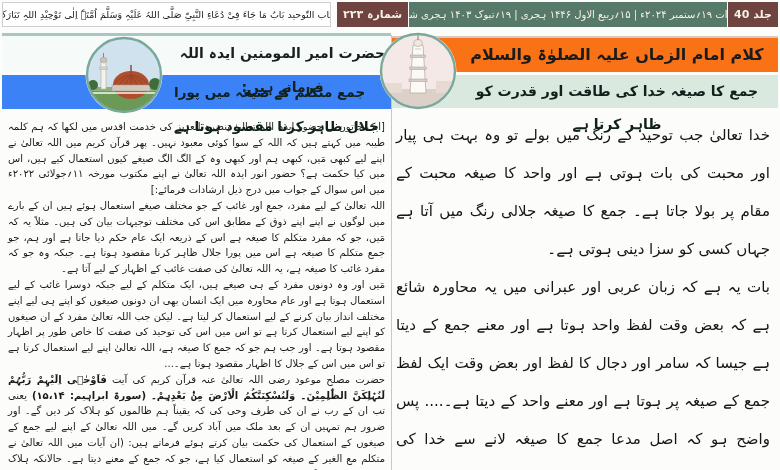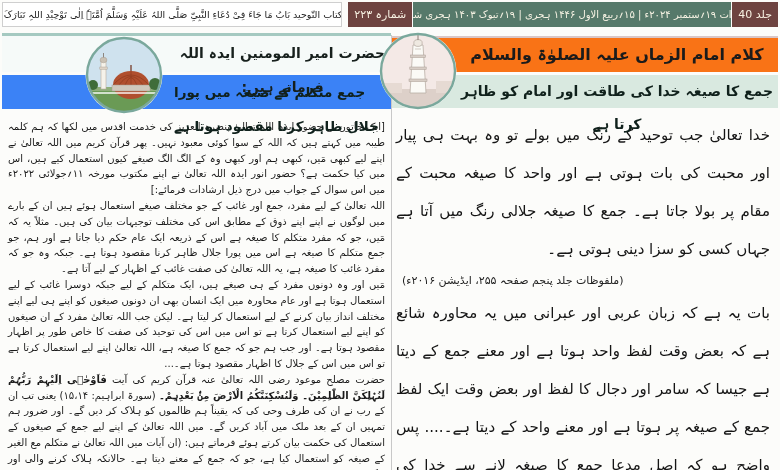--- a/index.html
+++ b/index.html
@@ -3,21 +3,21 @@
 <meta charset="utf-8">
 <style>
   html,body{margin:0;padding:0;}
   body{
     width:780px;height:470px;position:relative;overflow:hidden;
     background:#fcfcfa;color:#111;
     font-family:"DejaVu Sans",sans-serif;
   }
   
   .masthead{position:absolute;top:2px;right:2px;left:2px;height:25px;display:flex;direction:rtl;align-items:stretch;}
-  .m-chip{background:#6e4340;color:#f7f1e2;font-size:11px;font-weight:normal;display:flex;align-items:center;justify-content:center;padding:0 6px;white-space:nowrap;}
+  .m-chip{background:#6e4340;color:#f7f1e2;font-size:11px;font-weight:bold;display:flex;align-items:center;justify-content:center;padding:0 6px;white-space:nowrap;}
   .m-date{background:#56796a;color:#f7f3e4;font-size:10px;display:flex;align-items:center;justify-content:center;margin:0 1px;width:318px;white-space:nowrap;overflow:hidden;}
   .m-note{flex:1;margin-right:6px;background:#ffffff;border:1px solid #cfcfcf;color:#222;font-size:9.5px;display:flex;align-items:center;justify-content:center;white-space:nowrap;overflow:hidden;}
   
   .columns{position:absolute;top:33px;right:2px;left:2px;bottom:0;display:flex;direction:rtl;}
   .col-right{width:386px;position:relative;}
   .divider{width:1px;background:#c8c8c8;margin-top:2px;}
   .col-left{flex:1;position:relative;}
   
   .rc-head{margin-top:3px;position:relative;}
   .rc-kicker{height:34px;line-height:34px;background:#f97316;border-top:2px solid #d9c6c6;padding-left:64px;text-align:center;font-weight:bold;font-size:16px;color:#1b1b1b;}
@@ -30,38 +30,38 @@
   .rc-body p{margin:0;}
   .rc-cite{font-size:11px;line-height:26px;text-align:left;padding-left:6px;color:#222;}
   
   .lc-head{position:relative;}
   .lc-kicker{height:36px;line-height:34px;background:#f6faf9;border-top:3px solid #a5c9c1;padding-left:172px;text-align:center;font-weight:bold;font-size:14px;color:#17201d;}
   .lc-sub{height:34px;line-height:34px;background:#3b82f6;padding-left:172px;text-align:left;font-weight:bold;font-size:13.5px;color:#10211c;margin-top:3px;}
   
   .lc-body{margin-top:10px;padding:0 6px;font-size:10px;line-height:15.8px;text-align:justify;color:#1a1a1a;}
   .lc-body p{margin:0;}
   .verse{font-weight:bold;}
-  .verse-ref{font-weight:normal;}
+  .verse-ref{font-weight:bold;}
 </style>
 </head>
 <body>
 
 <div class="masthead">
   <div class="m-chip">جلد 40</div>
   <div class="m-date">جمعرات ۱۹؍ستمبر ۲۰۲۴ء  |  ۱۵؍ربیع الاول ۱۴۴۶ ہجری  |  ۱۹؍تبوک ۱۴۰۳ ہجری شمسی</div>
   <div class="m-chip">شمارہ ۲۲۳</div>
   <div class="m-note">( بخاری کتاب التّوحید بَابُ مَا جَاءَ فِیْ دُعَاءِ النَّبِیِّ صَلَّی اللہُ عَلَیْہِ وَسَلَّمَ اُمَّتَہٗ اِلٰی تَوْحِیْدِ اللہِ تَبَارَکَ وَتَعَالٰی )</div>
 </div>
 
 <div class="columns">
 
   <div class="col-right">
     <div class="rc-head">
       <div class="rc-kicker">کلام امام الزماں علیہ الصلوٰۃ والسلام</div>
-      <div class="rc-sub">جمع کا صیغہ خدا کی طاقت اور امام کو ظاہر کرتا ہے</div>
+      <div class="rc-sub">جمع کا صیغہ خدا کی طاقت اور قدرت کو ظاہر کرتا ہے</div>
 
       <div class="photo-circle rc-photo">
         <svg width="80" height="80" viewBox="0 0 80 80">
           <defs>
               <clipPath id="cMin">
                 <circle cx="40" cy="40" r="37"></circle>
               </clipPath>
             </defs>
           <circle cx="40" cy="40" r="38.5" fill="#ffffff"></circle>
           <g clip-path="url(#cMin)">
@@ -76,21 +76,20 @@
             <ellipse cx="40" cy="12" rx="4.2" ry="3.4" fill="#efe9e1" stroke="#a99d94" stroke-width="0.6"></ellipse>
             <line x1="40" y1="4" x2="40" y2="9" stroke="#8a7f77" stroke-width="1"></line>
             <line x1="37" y1="18" x2="43" y2="18" stroke="#b9aea6" stroke-width="0.6"></line>
           </g>
           <circle cx="40" cy="40" r="37" fill="none" stroke="#7aa89c" stroke-width="2.4"></circle>
         </svg>
       </div>
     </div>
     <div class="rc-body">
       <p>خدا تعالیٰ جب توحید کے رنگ میں بولے تو وہ بہت ہی پیار اور محبت کی بات ہوتی ہے اور واحد کا صیغہ محبت کے مقام پر بولا جاتا ہے۔ جمع کا صیغہ جلالی رنگ میں آتا ہے جہاں کسی کو سزا دینی ہوتی ہے۔</p>
-      <div class="rc-cite">(ملفوظات جلد پنجم صفحہ ۲۵۵، ایڈیشن ۲۰۱۶ء)</div>
       <p>بات یہ ہے کہ زبان عربی اور عبرانی میں یہ محاورہ شائع ہے کہ بعض وقت لفظ واحد ہوتا ہے اور معنے جمع کے دیتا ہے جیسا کہ سامر اور دجال کا لفظ اور بعض وقت ایک لفظ جمع کے صیغہ پر ہوتا ہے اور معنے واحد کے دیتا ہے۔.... پس واضح ہو کہ اصل مدعا جمع کا صیغہ لانے سے خدا کی طاقت اور قدرت کو ظاہر کرنا ہے اور یہ زبانوں کے محاورات ہیں جیسا کہ انگریزی میں انسان کی بعض عزت و تعظیم کے موقع پر واحد کو جمع کے صیغہ سے تعبیر کر لیتے ہیں مگر خدا تعالیٰ کے لیے اس جگہ مثال کے طور پر عق</p>
     </div>
   </div>
 
   <div class="divider"></div>
 
   <div class="col-left">
     <div class="lc-head">
       <div class="lc-kicker">حضرت امیر المومنین ایدہ اللہ فرماتے ہیں:</div>
       <div class="lc-sub">جمع متکلم کے صیغہ میں پورا جلال ظاہر کرنا مقصود ہوتا ہے</div>

